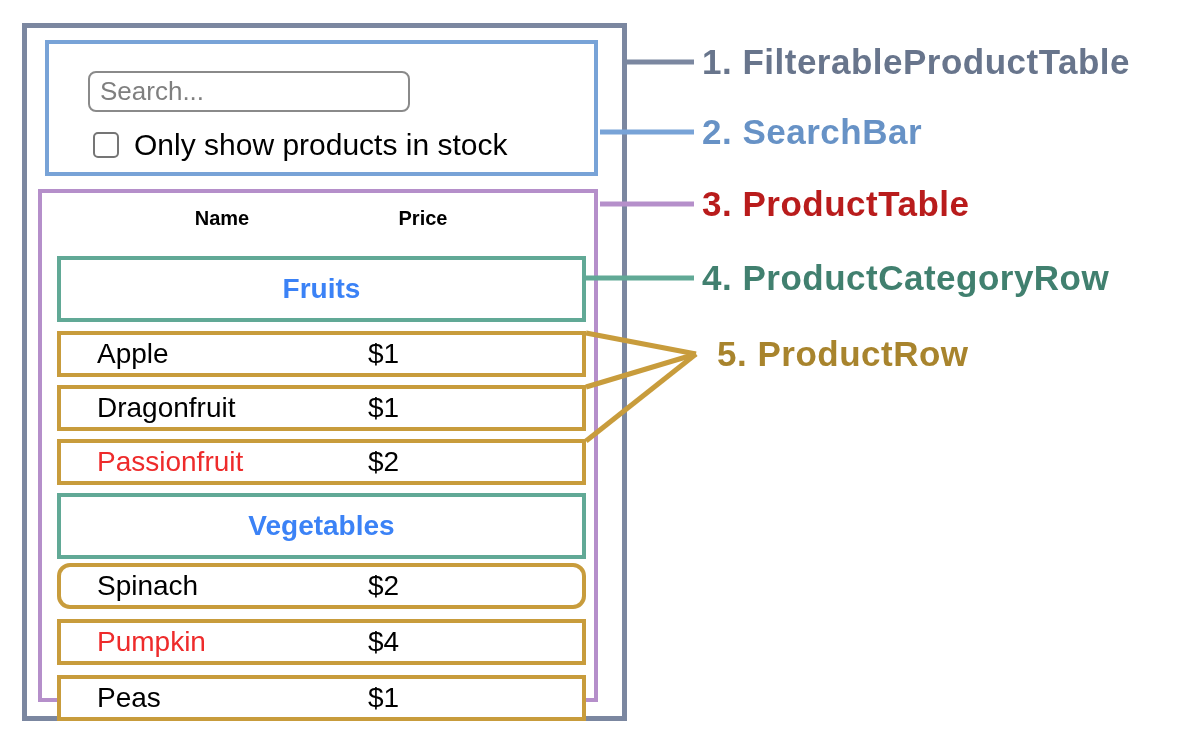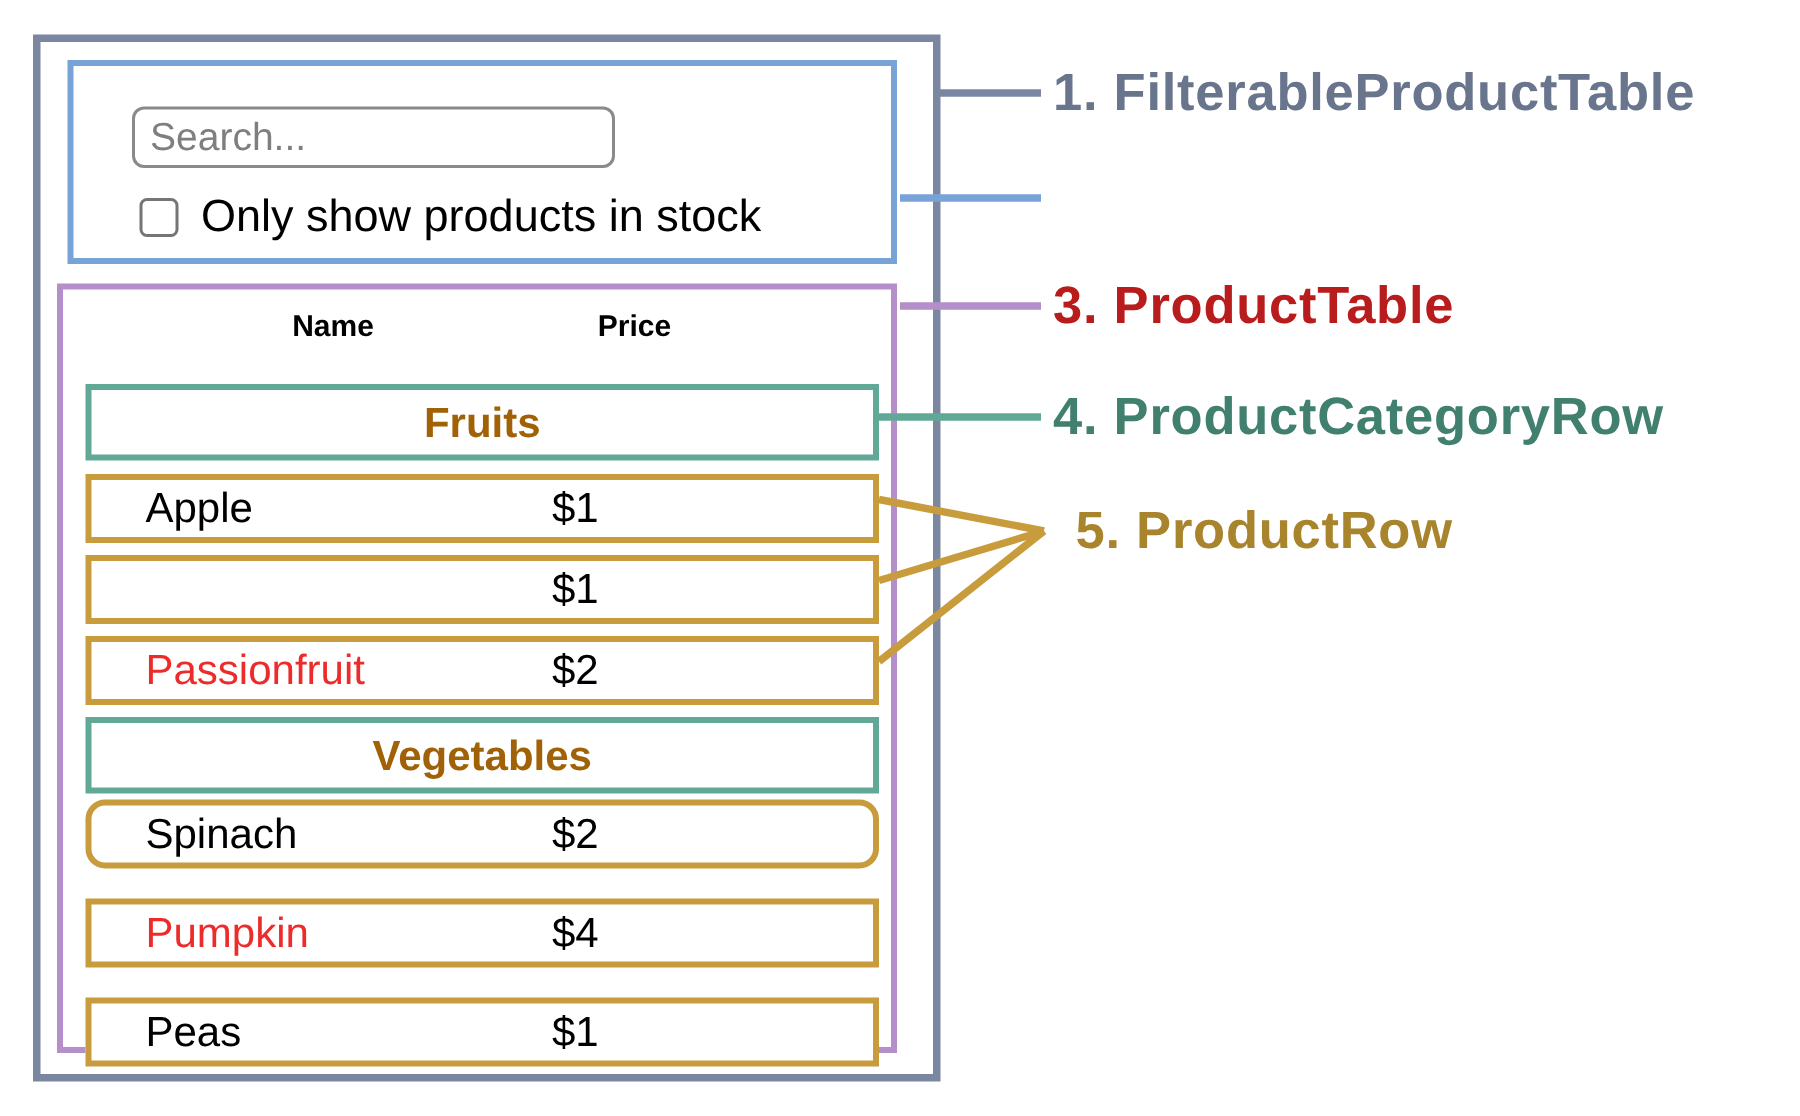--- a/index.html
+++ b/index.html
@@ -63,40 +63,40 @@
 
   .trow {
     box-sizing: border-box;
     position: relative;
     margin-left: 15px;
     width: 529px;
     display: flex; align-items: center;
     background: #ffffff;
   }
   .category-row {
-    height: 51px;
+    height: 66px;
     border: 4px solid var(--c-categoryrow);
     justify-content: center;
-    font-size: 28px; font-weight: bold; color: #a16207;
+    font-size: 28px; font-weight: bold; color: #3b82f6;
   }
   .product-row {
     height: 46px;
     border: 4px solid var(--c-productrow);
     font-size: 28px; color: #000000;
   }
   .product-row .cell-name { margin-left: 36px; }
   .product-row .cell-price { position: absolute; left: 307px; }
   .cell-name.highlighted { color: var(--c-highlight); }
 
   .mt-cat1  { margin-top: 11px; }
   .mt-row1  { margin-top: 9px; }
   .mt-row   { margin-top: 8px; }
   .mt-cat2  { margin-top: 8px; text-align: center; }
   .mt-row1b { margin-top: 4px; border-radius: 13px; }
-  .mt-rowb  { margin-top: 20px; }
+  .mt-rowb  { margin-top: 10px; }
 
   
   #connector-svg {
     position: absolute; left: 0; top: 0; width: 1200px; height: 744px;
     pointer-events: none;
   }
   #connector-svg line { stroke-width: 5; stroke-linecap: butt; }
 
   
   .legend-label {
@@ -133,20 +133,21 @@
       </div>
 
       <div class="trow category-row mt-cat1">
         <span>Fruits</span>
       </div>
       <div class="trow product-row mt-row1">
         <span class="cell-name">Apple</span>
         <span class="cell-price">$1</span>
       </div>
       <div class="trow product-row mt-row">
+        <span class="cell-name">Dragonfruit</span>
         <span class="cell-price">$1</span>
       </div>
       <div class="trow product-row mt-row">
         <span class="cell-name highlighted">Passionfruit</span>
         <span class="cell-price">$2</span>
       </div>
 
       <div class="trow category-row mt-cat2">
         <span>Vegetables</span>
       </div>
@@ -169,17 +170,18 @@
     <line x1="624" y1="62" x2="694" y2="62" style="stroke: var(--c-filterable);"></line>
     <line x1="600" y1="132" x2="694" y2="132" style="stroke: var(--c-searchbar);"></line>
     <line x1="600" y1="204" x2="694" y2="204" style="stroke: var(--c-producttable);"></line>
     <line x1="586" y1="278" x2="694" y2="278" style="stroke: var(--c-categoryrow);"></line>
     <line x1="586" y1="333" x2="696" y2="354" style="stroke: var(--c-productrow);"></line>
     <line x1="586" y1="387" x2="696" y2="354" style="stroke: var(--c-productrow);"></line>
     <line x1="586" y1="441" x2="696" y2="354" style="stroke: var(--c-productrow);"></line>
   </svg>
 
   <div id="legend-1" class="legend-label" style="color: rgb(104, 117, 140);">1. FilterableProductTable</div>
+  <div id="legend-2" class="legend-label" style="color: rgb(103, 146, 198);">2. SearchBar</div>
   <div id="legend-3" class="legend-label" style="color: #b91c1c;">3. ProductTable</div>
   <div id="legend-4" class="legend-label" style="color: rgb(65, 128, 111);">4. ProductCategoryRow</div>
   <div id="legend-5" class="legend-label" style="color: rgb(168, 132, 45);">5. ProductRow</div>
 
 </div>
 
 </body></html>

